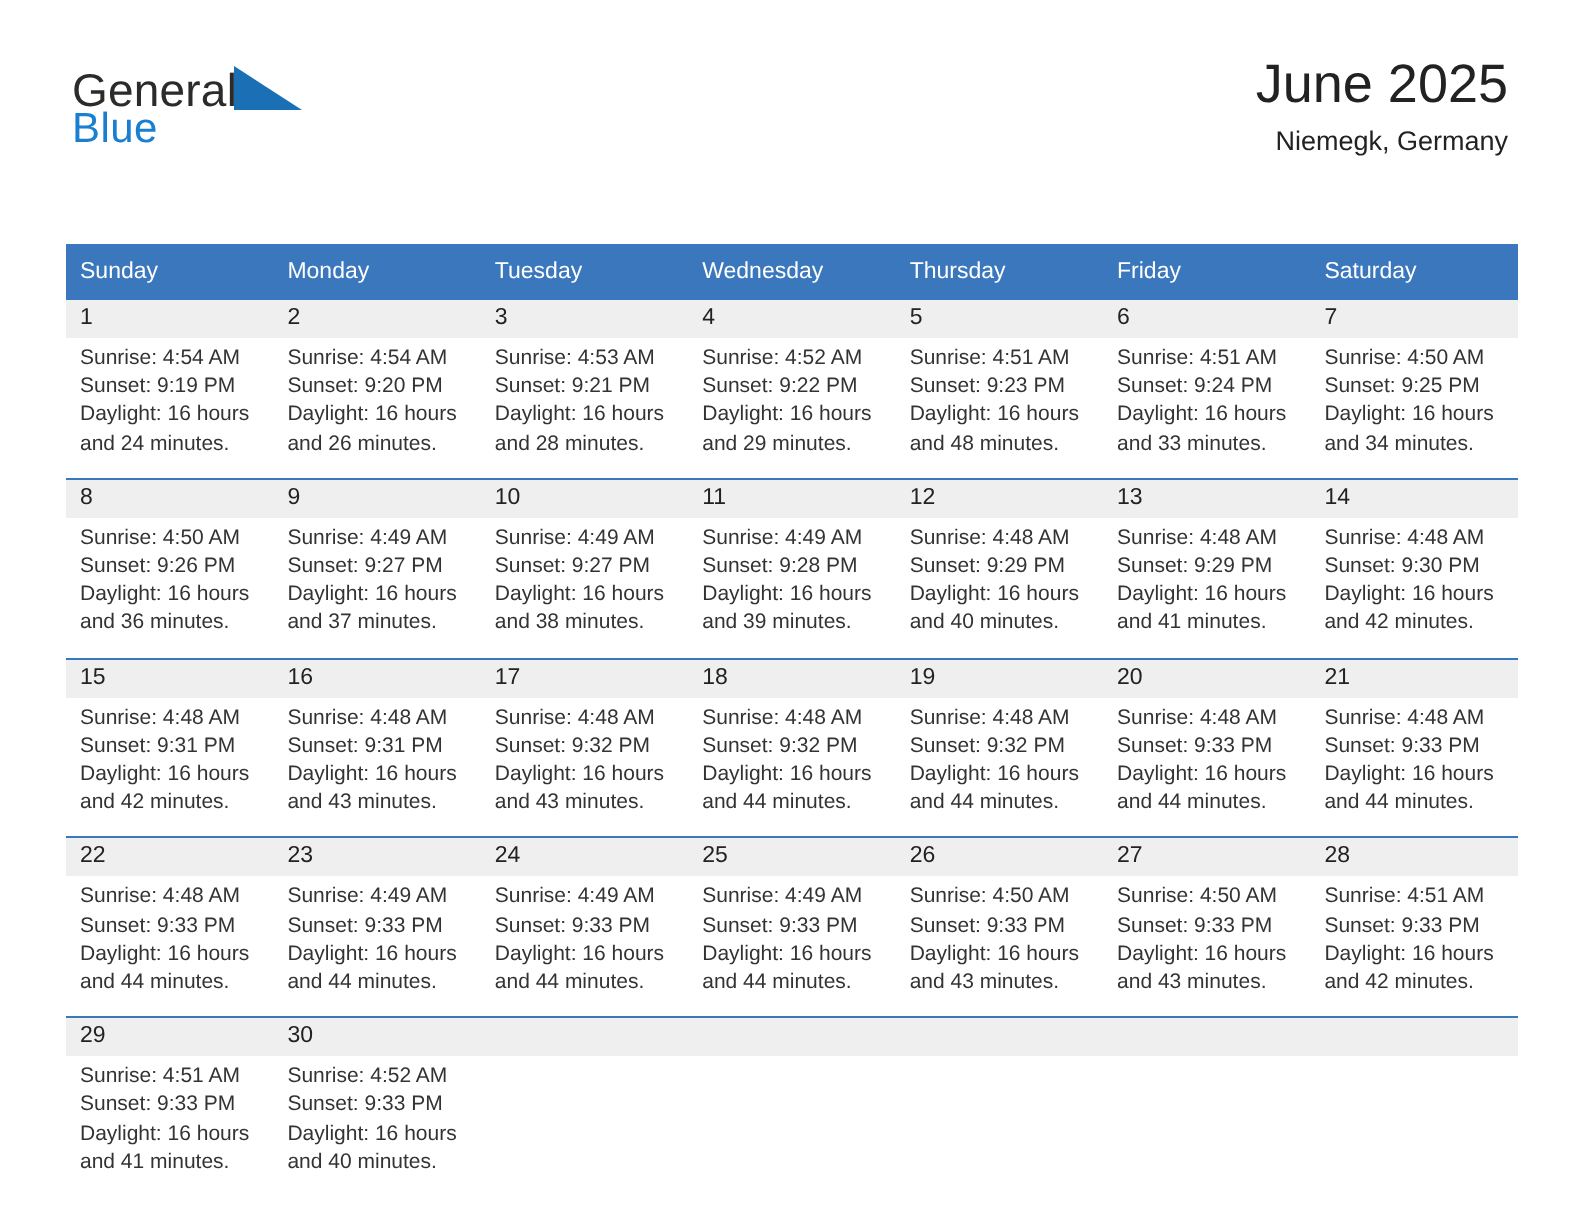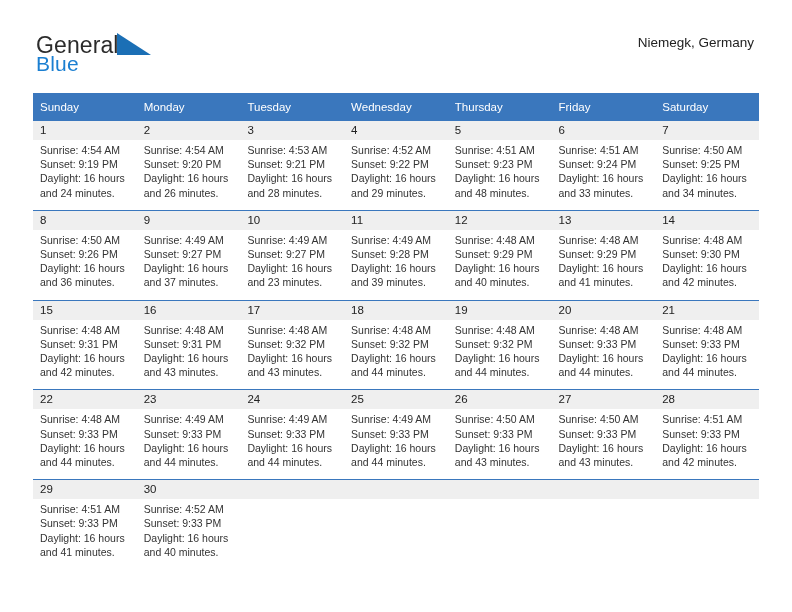--- a/index.html
+++ b/index.html
@@ -70,21 +70,21 @@
   .cal-sub {
     font-size: 13.5px;
     color: #222222;
     margin-top: 7px;
   }
 
   
   .cal-wrap {
     position: absolute;
     left: 33px;
-    top: 93px;
+    top: 122px;
     width: 726px;
   }
   table.cal {
     width: 726px;
     border-collapse: collapse;
     table-layout: fixed;
   }
   table.cal th {
     background: #3a77bd;
     color: #ffffff;
@@ -134,20 +134,21 @@
   <div class="top">
 
     <div class="logo">
       <span class="logo-general">General</span><span class="logo-tri"><svg width="34" height="22" viewBox="0 0 34 22" xmlns="http://www.w3.org/2000/svg">
             <polygon points="0,0 34,22 0,22" fill="#1b6fb5"></polygon>
           </svg></span>
       <span class="logo-blue">Blue</span>
     </div>
 
     <div class="title-wrap">
+      <h1 class="cal-title">June 2025</h1>
       <div class="cal-sub">Niemegk, Germany</div>
     </div>
 
   </div>
 
   <div class="cal-wrap">
     <table class="cal">
       <colgroup>
         <col style="width:103.7px">
           <col style="width:103.7px">
@@ -254,21 +255,21 @@
                 <div>Daylight: 16 hours</div>
                 <div>and 37 minutes.</div>
               </div>
             </td>
           <td class="day">
               <div class="daynum">10</div>
               <div class="detail">
                 <div>Sunrise: 4:49 AM</div>
                 <div>Sunset: 9:27 PM</div>
                 <div>Daylight: 16 hours</div>
-                <div>and 23 minutes.</div>
+                <div>and 38 minutes.</div>
               </div>
             </td>
           <td class="day">
               <div class="daynum">11</div>
               <div class="detail">
                 <div>Sunrise: 4:49 AM</div>
                 <div>Sunset: 9:28 PM</div>
                 <div>Daylight: 16 hours</div>
                 <div>and 39 minutes.</div>
               </div>

